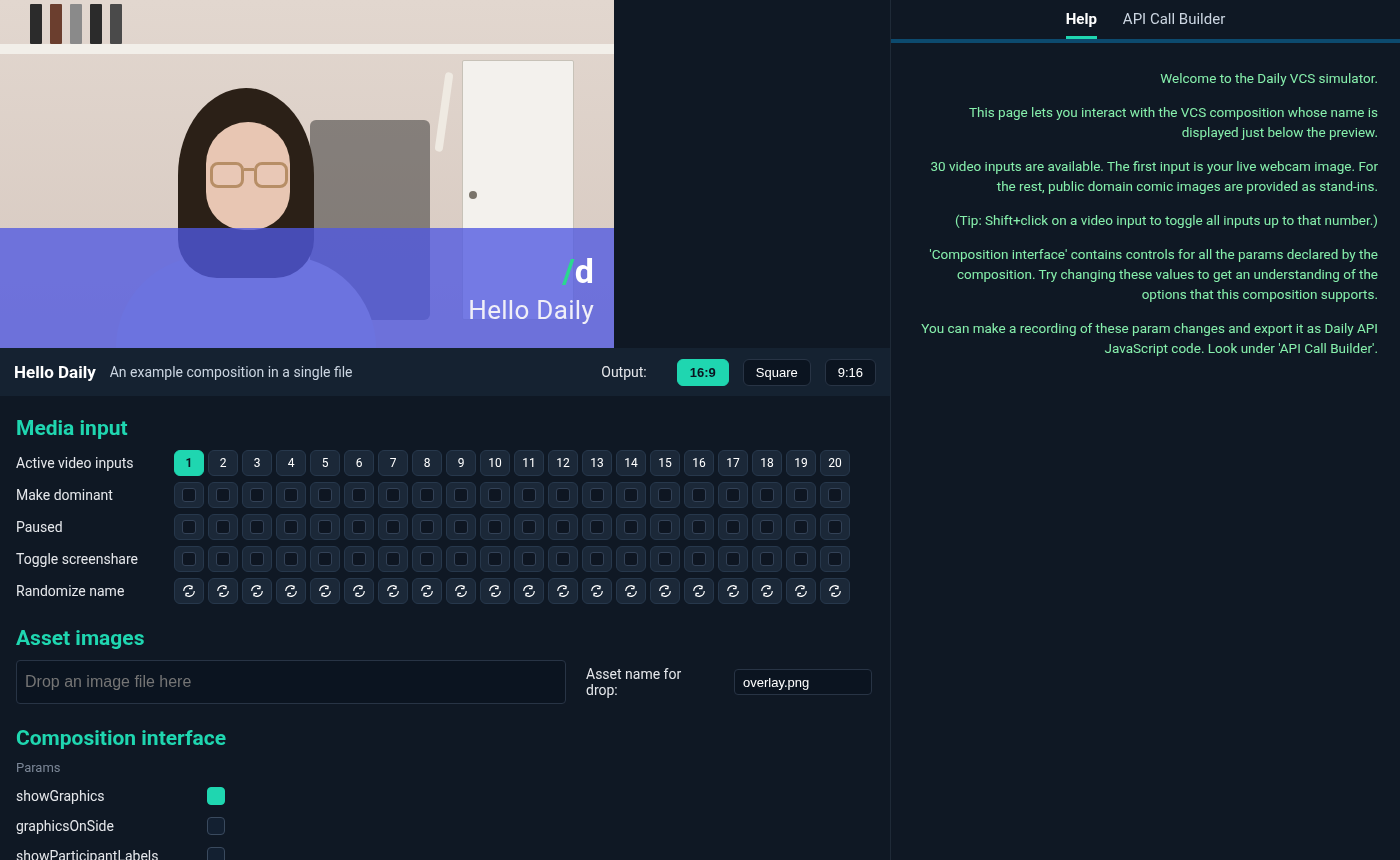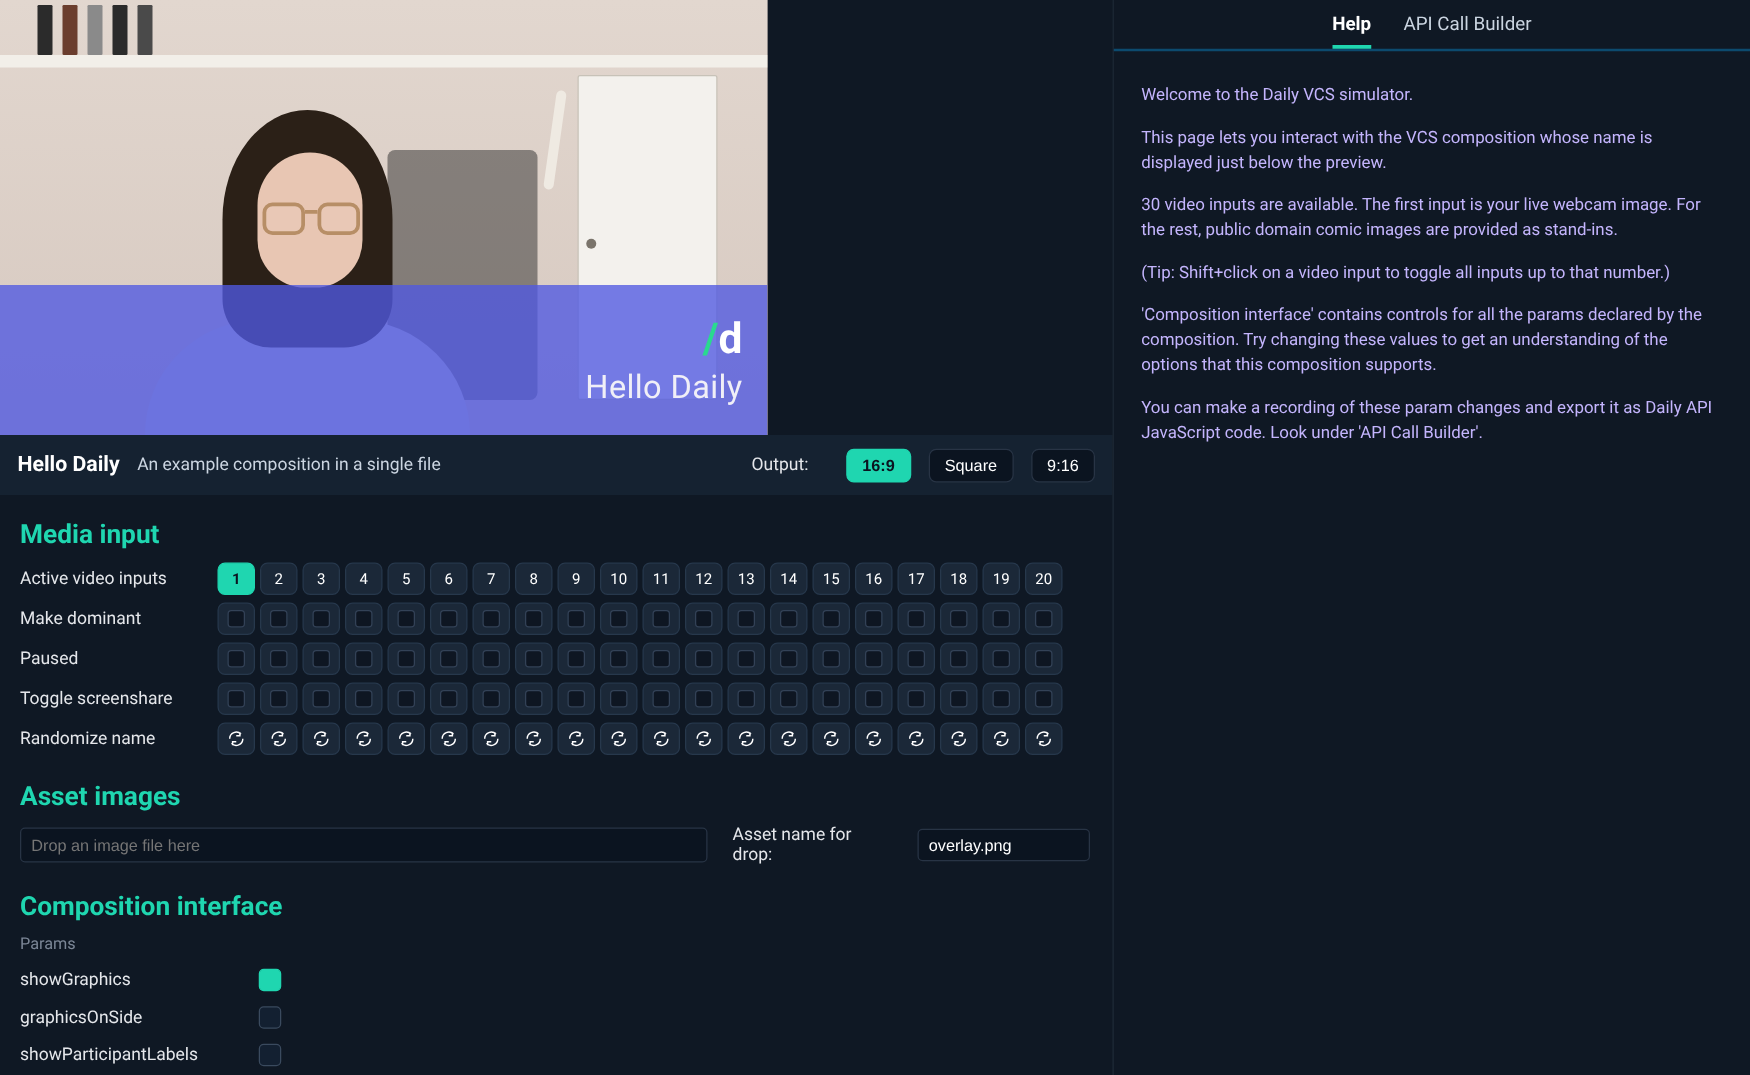--- a/index.html
+++ b/index.html
@@ -104,45 +104,45 @@
     display:flex; align-items:center; justify-content:center;
     font-size:12px; color:#fff; cursor:pointer;
   }
   .cell.num.active { background:#1fd6b0; color:#0b1420; font-weight:700; border-color:#1fd6b0;}
   .cell.box::after{
     content:""; width:12px; height:12px; border-radius:3px; background:#0e1622; border:1px solid #334257;
   }
   .cell.refresh svg{width:14px;height:14px;stroke:#fff;fill:none;stroke-width:2;}
   .asset-row { display:flex; align-items:center; gap:20px; margin-top:8px;}
   .drop-input {
-    width:560px; height:28px; background:#0b1420; border:1px solid #283445;
-    border-radius:4px; color:#6b7687; padding:0 8px; font-size:13px;
+    width:560px; height:44px; background:#0b1420; border:1px solid #283445;
+    border-radius:4px; color:#6b7687; padding:0 8px; font-size:16px;
   }
   .asset-name-label { color:#e5e7eb; font-size:14px; }
   .asset-name-input {
     width:138px; height:26px; background:#0b1420; border:1px solid #283445;
     border-radius:4px; color:#fff; padding:0 8px; font-size:13px;
   }
   .params-sub { color:#7b8696; font-size:13px; margin:10px 0 6px; }
   .param-row { display:flex; align-items:center; gap:31px; height:30px; }
   .param-label { width:160px; color:#e5e7eb; font-size:14px; }
   .chk {
     width:18px; height:18px; border-radius:4px; border:1px solid #3a4a5e; background:#132031; cursor:pointer;
   }
   .chk.on { background:#1fd6b0; border-color:#1fd6b0; }
   
   .tabs {
     display:flex; gap:26px; padding:10px 16px 0;
-    border-bottom:2px solid #0c4a6e;
+    border-bottom:4px solid #0c4a6e;
     justify-content:center;
   }
   .tab { color:#cbd5e1; font-size:15px; padding-bottom:8px; cursor:pointer; }
   .tab.active { color:#fff; font-weight:700; border-bottom:3px solid #1fd6b0; }
   .help-body { padding:26px 22px; display:flex; flex-direction:column; gap:14px; }
-  .help-body p { color:#c4b5fd; font-size:13.5px; line-height:1.48; }
+  .help-body p { color:#86efac; font-size:13.5px; line-height:1.48;text-align:right; }
 </style>
 </head>
 <body>
 
 <div class="left-panel">
 
   <div class="preview">
     <div class="video-frame">
       <div class="wall"></div>
       <div class="shelf"></div>

